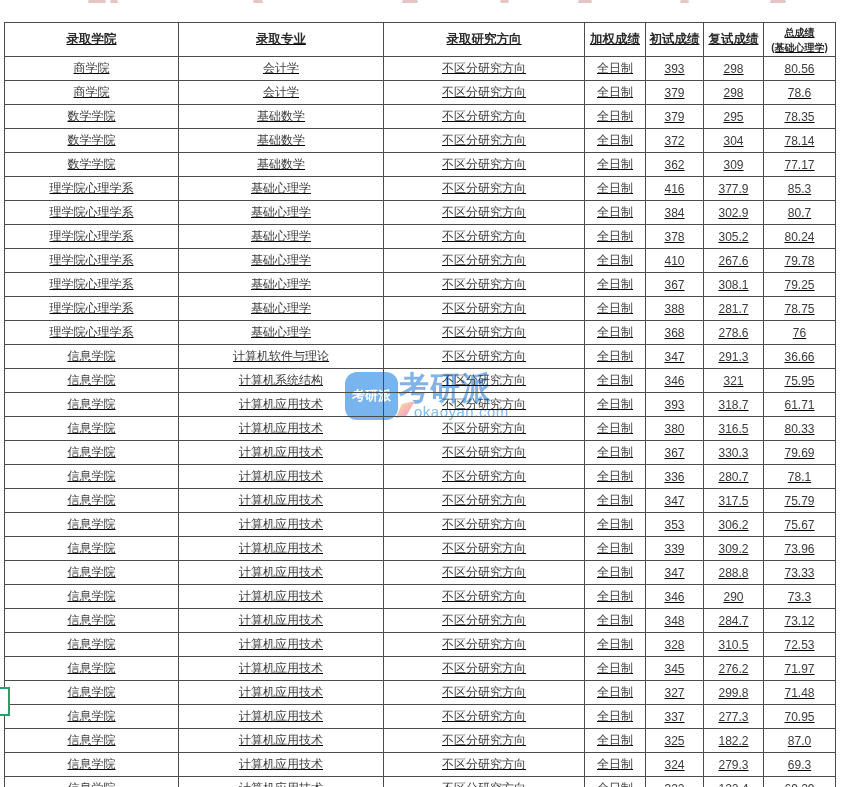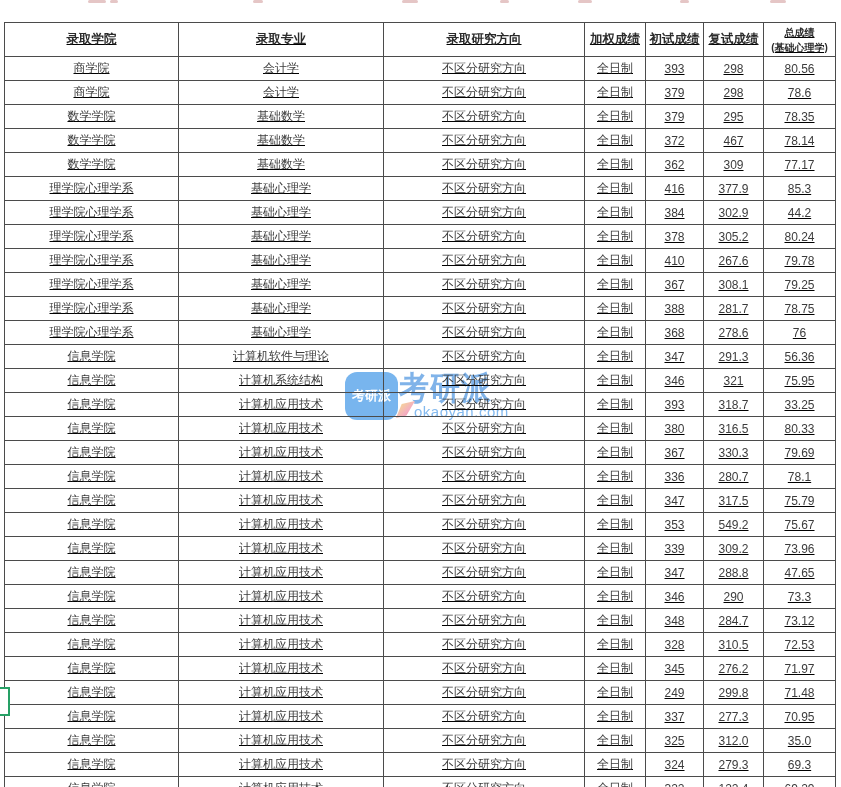--- a/index.html
+++ b/index.html
@@ -133,21 +133,21 @@
           <td>379</td>
           <td>295</td>
           <td>78.35</td>
         </tr>
         <tr>
           <td>数学学院</td>
           <td>基础数学</td>
           <td>不区分研究方向</td>
           <td>全日制</td>
           <td>372</td>
-          <td>467</td>
+          <td>304</td>
           <td>78.14</td>
         </tr>
         <tr>
           <td>数学学院</td>
           <td>基础数学</td>
           <td>不区分研究方向</td>
           <td>全日制</td>
           <td>362</td>
           <td>309</td>
           <td>77.17</td>
@@ -161,21 +161,21 @@
           <td>377.9</td>
           <td>85.3</td>
         </tr>
         <tr>
           <td>理学院心理学系</td>
           <td>基础心理学</td>
           <td>不区分研究方向</td>
           <td>全日制</td>
           <td>384</td>
           <td>302.9</td>
-          <td>44.2</td>
+          <td>80.7</td>
         </tr>
         <tr>
           <td>理学院心理学系</td>
           <td>基础心理学</td>
           <td>不区分研究方向</td>
           <td>全日制</td>
           <td>378</td>
           <td>305.2</td>
           <td>80.24</td>
         </tr>
@@ -215,39 +215,39 @@
           <td>278.6</td>
           <td>76</td>
         </tr>
         <tr>
           <td>信息学院</td>
           <td>计算机软件与理论</td>
           <td>不区分研究方向</td>
           <td>全日制</td>
           <td>347</td>
           <td>291.3</td>
-          <td>56.36</td>
+          <td>36.66</td>
         </tr>
         <tr>
           <td>信息学院</td>
           <td>计算机系统结构</td>
           <td>不区分研究方向</td>
           <td>全日制</td>
           <td>346</td>
           <td>321</td>
           <td>75.95</td>
         </tr>
         <tr>
           <td>信息学院</td>
           <td>计算机应用技术</td>
           <td>不区分研究方向</td>
           <td>全日制</td>
           <td>393</td>
           <td>318.7</td>
-          <td>33.25</td>
+          <td>61.71</td>
         </tr>
         <tr>
           <td>信息学院</td>
           <td>计算机应用技术</td>
           <td>不区分研究方向</td>
           <td>全日制</td>
           <td>380</td>
           <td>316.5</td>
           <td>80.33</td>
         </tr>
@@ -277,40 +277,40 @@
           <td>347</td>
           <td>317.5</td>
           <td>75.79</td>
         </tr>
         <tr>
           <td>信息学院</td>
           <td>计算机应用技术</td>
           <td>不区分研究方向</td>
           <td>全日制</td>
           <td>353</td>
-          <td>549.2</td>
+          <td>306.2</td>
           <td>75.67</td>
         </tr>
         <tr>
           <td>信息学院</td>
           <td>计算机应用技术</td>
           <td>不区分研究方向</td>
           <td>全日制</td>
           <td>339</td>
           <td>309.2</td>
           <td>73.96</td>
         </tr>
         <tr>
           <td>信息学院</td>
           <td>计算机应用技术</td>
           <td>不区分研究方向</td>
           <td>全日制</td>
           <td>347</td>
           <td>288.8</td>
-          <td>47.65</td>
+          <td>73.33</td>
         </tr>
         <tr>
           <td>信息学院</td>
           <td>计算机应用技术</td>
           <td>不区分研究方向</td>
           <td>全日制</td>
           <td>346</td>
           <td>290</td>
           <td>73.3</td>
         </tr>
@@ -339,41 +339,41 @@
           <td>全日制</td>
           <td>345</td>
           <td>276.2</td>
           <td>71.97</td>
         </tr>
         <tr>
           <td>信息学院</td>
           <td>计算机应用技术</td>
           <td>不区分研究方向</td>
           <td>全日制</td>
-          <td>249</td>
+          <td>327</td>
           <td>299.8</td>
           <td>71.48</td>
         </tr>
         <tr>
           <td>信息学院</td>
           <td>计算机应用技术</td>
           <td>不区分研究方向</td>
           <td>全日制</td>
           <td>337</td>
           <td>277.3</td>
           <td>70.95</td>
         </tr>
         <tr>
           <td>信息学院</td>
           <td>计算机应用技术</td>
           <td>不区分研究方向</td>
           <td>全日制</td>
           <td>325</td>
-          <td>312.0</td>
-          <td>35.0</td>
+          <td>182.2</td>
+          <td>87.0</td>
         </tr>
         <tr>
           <td>信息学院</td>
           <td>计算机应用技术</td>
           <td>不区分研究方向</td>
           <td>全日制</td>
           <td>324</td>
           <td>279.3</td>
           <td>69.3</td>
         </tr>

